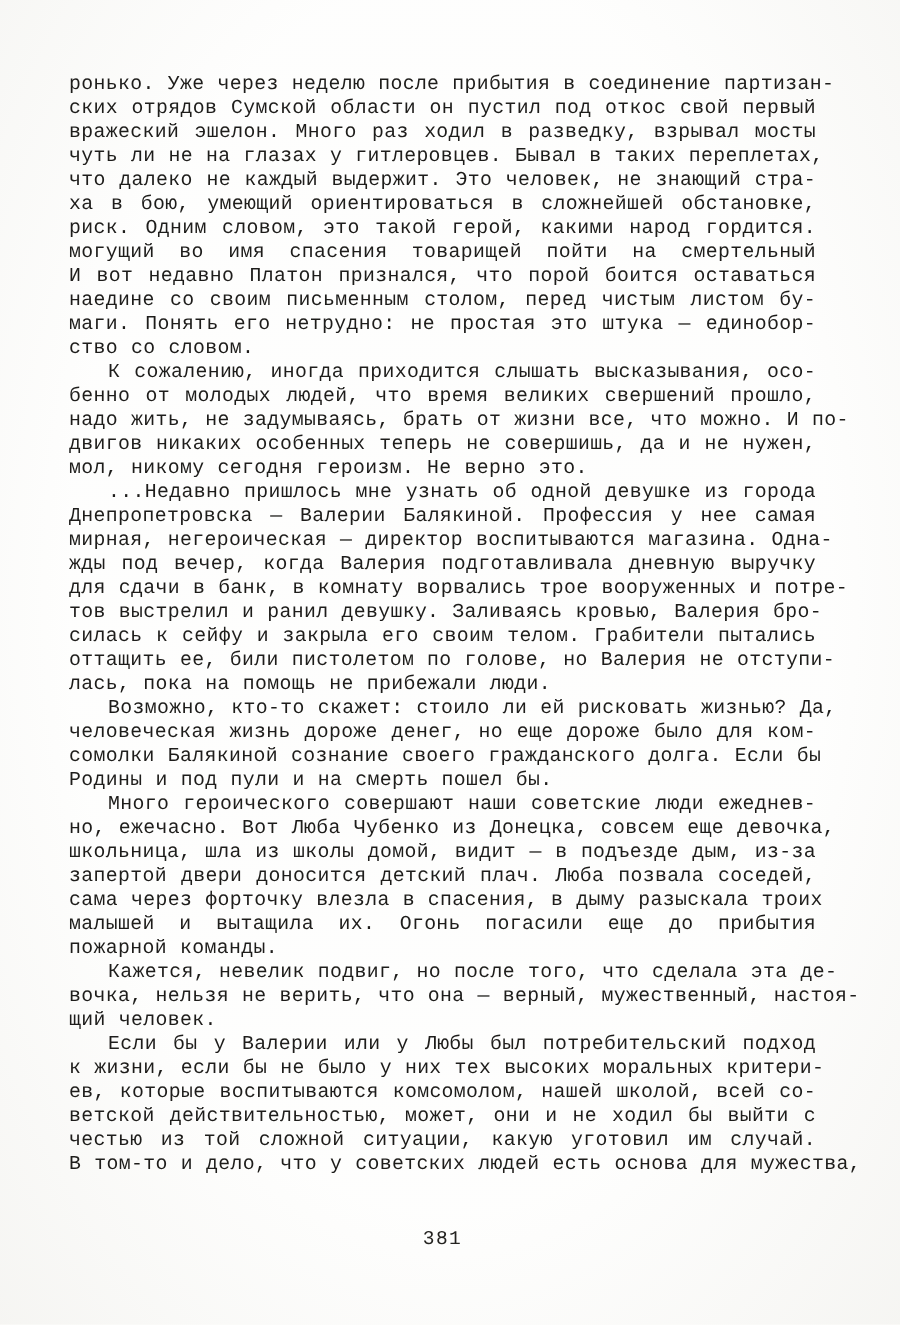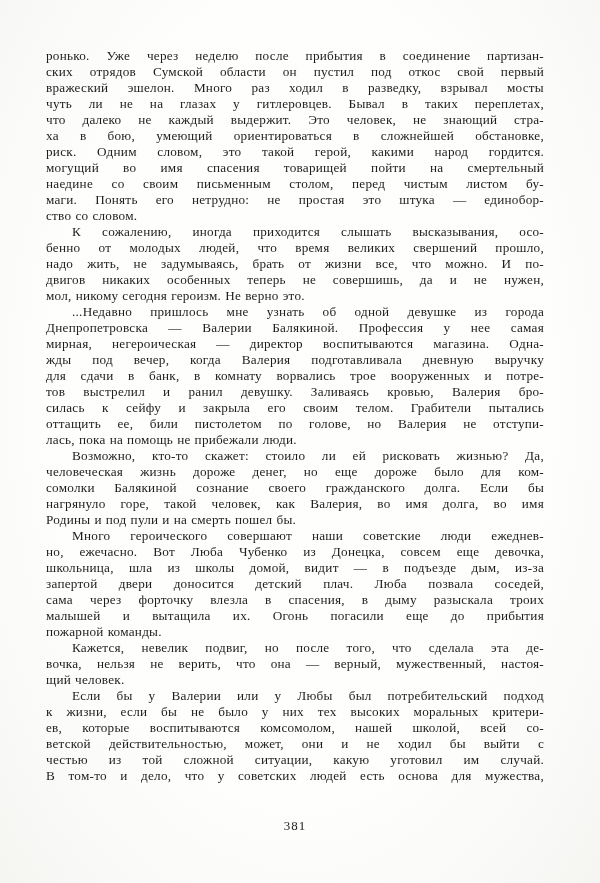--- a/index.html
+++ b/index.html
@@ -14,20 +14,21 @@
     overflow: hidden;
     font-family: "Liberation Serif", "DejaVu Serif", serif;
   }
   .scan-page {
     position: absolute;
     left: 0; top: 0;
     width: 600px; height: 883px;
     background:
       radial-gradient(ellipse at 50% 45%, rgba(255,255,255,0.6) 60%, rgba(233,232,228,0.35) 100%),
       #fcfcfa;
+    font-family: Liberation Mono, monospace;
   }
   .text-block {
     position: absolute;
     left: 46px;
     top: 48px;
     width: 498px;
     color: #1e1d1b;
     font-size: 13.2px;
     letter-spacing: 0.25px;
   }
@@ -62,41 +63,41 @@
 <div class="scan-page">
   <div class="text-block" id="text-block">
       <div class="text-line">ронько. Уже через неделю после прибытия в соединение партизан-</div>
       <div class="text-line">ских отрядов Сумской области он пустил под откос свой первый</div>
       <div class="text-line">вражеский эшелон. Много раз ходил в разведку, взрывал мосты</div>
       <div class="text-line">чуть ли не на глазах у гитлеровцев. Бывал в таких переплетах,</div>
       <div class="text-line">что далеко не каждый выдержит. Это человек, не знающий стра-</div>
       <div class="text-line">ха в бою, умеющий ориентироваться в сложнейшей обстановке,</div>
       <div class="text-line">риск. Одним словом, это такой герой, какими народ гордится.</div>
       <div class="text-line">могущий во имя спасения товарищей пойти на смертельный</div>
+      <div class="text-line">И вот недавно Платон признался, что порой боится оставаться</div>
       <div class="text-line">наедине со своим письменным столом, перед чистым листом бу-</div>
       <div class="text-line">маги. Понять его нетрудно: не простая это штука — единобор-</div>
       <div class="text-line para-end">ство со словом.</div>
       <div class="text-line indent">К сожалению, иногда приходится слышать высказывания, осо-</div>
       <div class="text-line">бенно от молодых людей, что время великих свершений прошло,</div>
       <div class="text-line">надо жить, не задумываясь, брать от жизни все, что можно. И по-</div>
       <div class="text-line">двигов никаких особенных теперь не совершишь, да и не нужен,</div>
       <div class="text-line para-end">мол, никому сегодня героизм. Не верно это.</div>
       <div class="text-line indent">...Недавно пришлось мне узнать об одной девушке из города</div>
       <div class="text-line">Днепропетровска — Валерии Балякиной. Профессия у нее самая</div>
       <div class="text-line">мирная, негероическая — директор воспитываются магазина. Одна-</div>
       <div class="text-line">жды под вечер, когда Валерия подготавливала дневную выручку</div>
       <div class="text-line">для сдачи в банк, в комнату ворвались трое вооруженных и потре-</div>
       <div class="text-line">тов выстрелил и ранил девушку. Заливаясь кровью, Валерия бро-</div>
       <div class="text-line">силась к сейфу и закрыла его своим телом. Грабители пытались</div>
       <div class="text-line">оттащить ее, били пистолетом по голове, но Валерия не отступи-</div>
       <div class="text-line para-end">лась, пока на помощь не прибежали люди.</div>
       <div class="text-line indent">Возможно, кто-то скажет: стоило ли ей рисковать жизнью? Да,</div>
       <div class="text-line">человеческая жизнь дороже денег, но еще дороже было для ком-</div>
       <div class="text-line">сомолки Балякиной сознание своего гражданского долга. Если бы</div>
-      <div class="text-line">нагрянуло горе, такой человек, как Валерия, во имя долга, во имя</div>
       <div class="text-line para-end">Родины и под пули и на смерть пошел бы.</div>
       <div class="text-line indent">Много героического совершают наши советские люди ежеднев-</div>
       <div class="text-line">но, ежечасно. Вот Люба Чубенко из Донецка, совсем еще девочка,</div>
       <div class="text-line">школьница, шла из школы домой, видит — в подъезде дым, из-за</div>
       <div class="text-line">запертой двери доносится детский плач. Люба позвала соседей,</div>
       <div class="text-line">сама через форточку влезла в спасения, в дыму разыскала троих</div>
       <div class="text-line">малышей и вытащила их. Огонь погасили еще до прибытия</div>
       <div class="text-line para-end">пожарной команды.</div>
       <div class="text-line indent">Кажется, невелик подвиг, но после того, что сделала эта де-</div>
       <div class="text-line">вочка, нельзя не верить, что она — верный, мужественный, настоя-</div>

